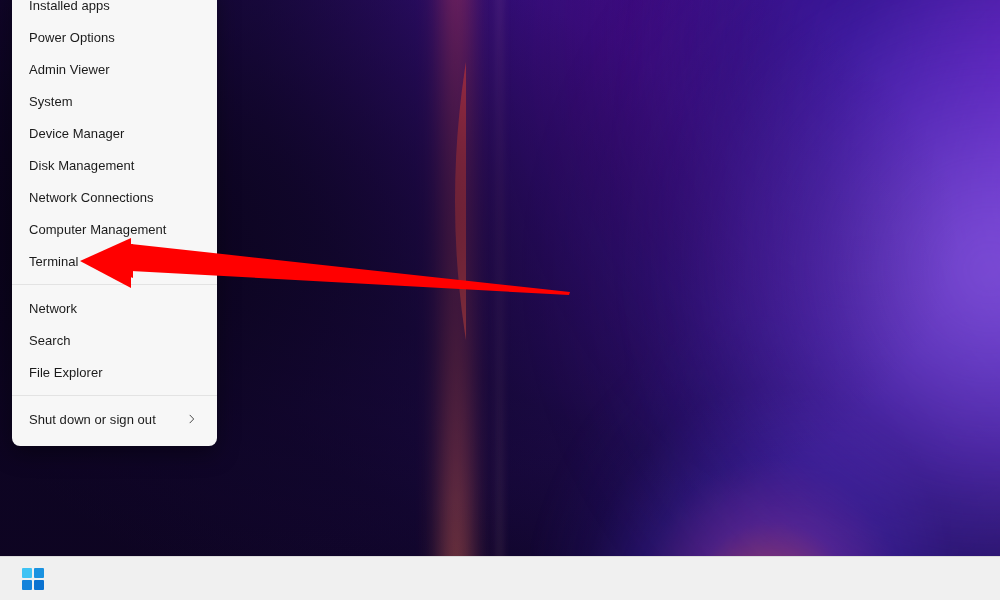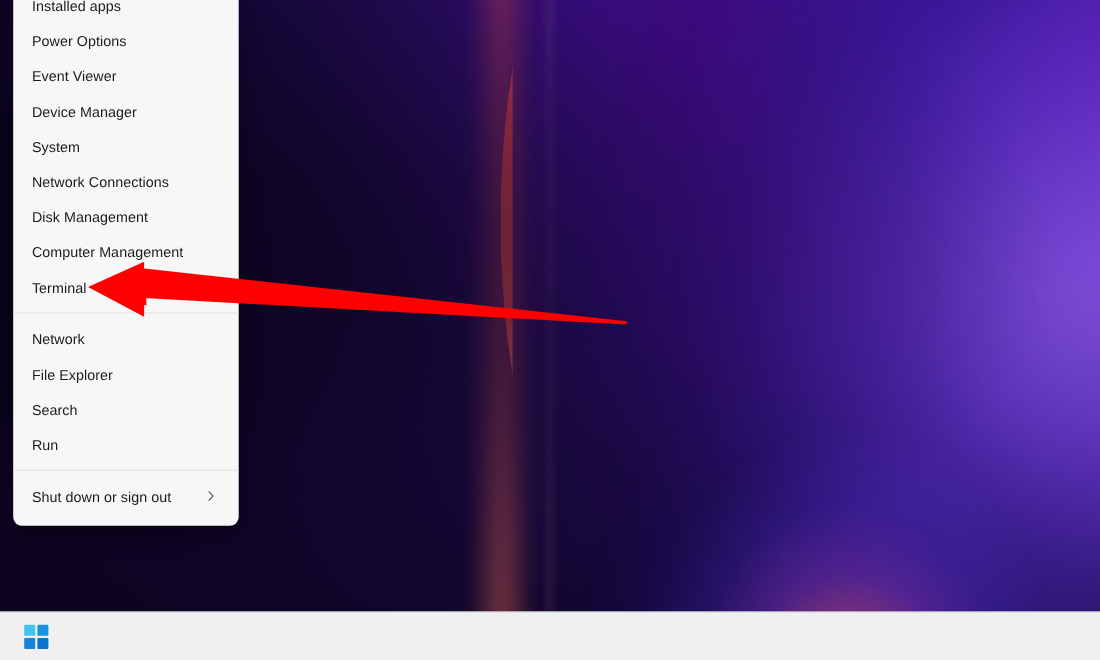--- a/index.html
+++ b/index.html
@@ -10,21 +10,21 @@
     height: 600px;
     overflow: hidden;
     font-family: "Liberation Sans", sans-serif;
   }
 
   #screen {
     position: relative;
     width: 1000px;
     height: 600px;
     overflow: hidden;
-    background: #0ea5e9;
+    background: #fdba74;
   }
 
   
   .desktop {
     position: absolute;
     left: 0; top: 0;
     width: 1000px;
     height: 556px;
     overflow: hidden;
     background: #100627;
@@ -278,56 +278,53 @@
   <div class="winx-menu">
 
     <div class="menu-group">
       <div class="menu-item">
         <span class="mi-label">Installed apps</span>
       </div>
       <div class="menu-item">
         <span class="mi-label">Power Options</span>
       </div>
       <div class="menu-item">
-        <span class="mi-label">Event Viewer</span>
+        <span class="mi-label">Admin Viewer</span>
+      </div>
+      <div class="menu-item">
+        <span class="mi-label">System</span>
       </div>
       <div class="menu-item">
         <span class="mi-label">Device Manager</span>
       </div>
       <div class="menu-item">
-        <span class="mi-label">System</span>
+        <span class="mi-label">Disk Management</span>
       </div>
       <div class="menu-item">
         <span class="mi-label">Network Connections</span>
       </div>
       <div class="menu-item">
-        <span class="mi-label">Disk Management</span>
-      </div>
-      <div class="menu-item">
         <span class="mi-label">Computer Management</span>
       </div>
       <div class="menu-item">
         <span class="mi-label">Terminal</span>
       </div>
     </div>
 
     <div class="menu-sep"></div>
 
     <div class="menu-group">
       <div class="menu-item">
         <span class="mi-label">Network</span>
       </div>
       <div class="menu-item">
+        <span class="mi-label">Search</span>
+      </div>
+      <div class="menu-item">
         <span class="mi-label">File Explorer</span>
-      </div>
-      <div class="menu-item">
-        <span class="mi-label">Search</span>
-      </div>
-      <div class="menu-item">
-        <span class="mi-label">Run</span>
       </div>
     </div>
 
     <div class="menu-sep"></div>
 
     <div class="menu-group">
       <div class="menu-item">
         <span class="mi-label">Shut down or sign out</span>
         <span class="chev">
           <svg width="10" height="10" viewBox="0 0 10 10" aria-hidden="true">

